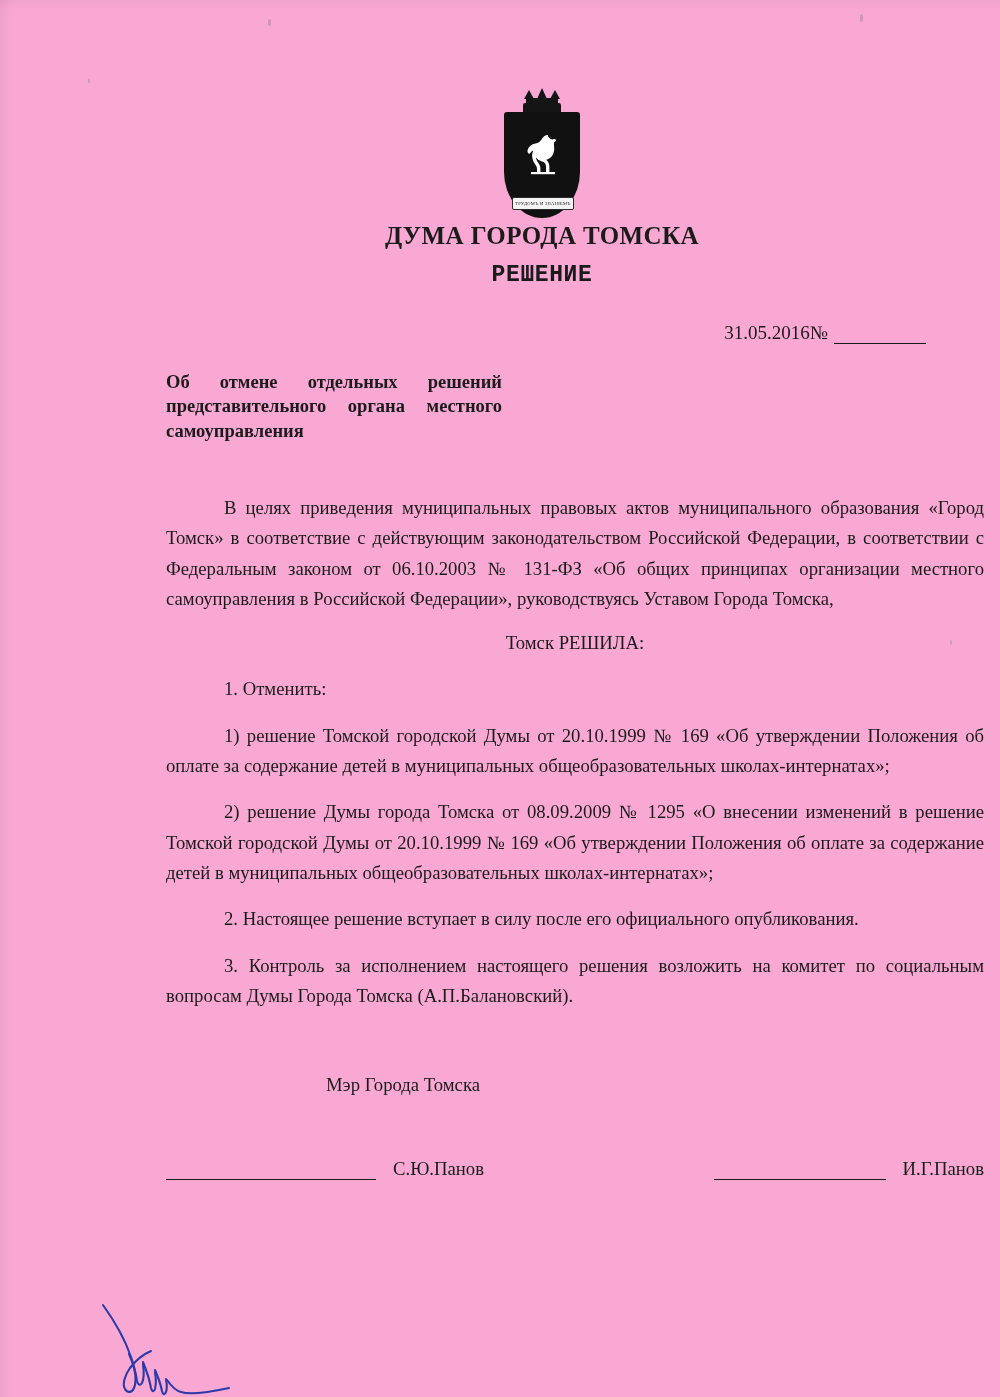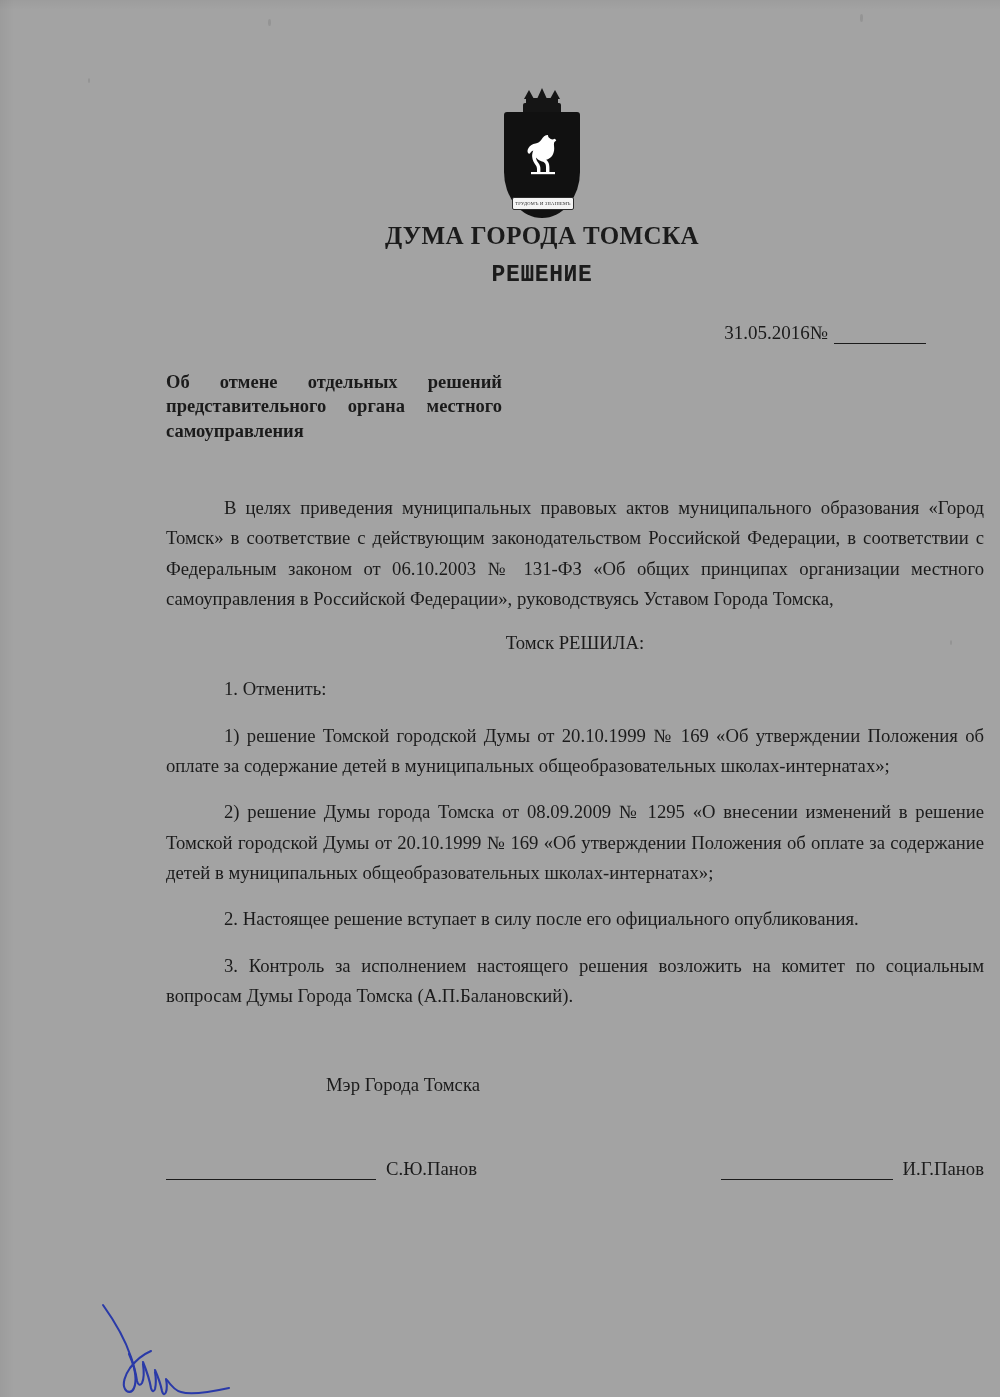--- a/index.html
+++ b/index.html
@@ -12,21 +12,21 @@
     height: 1397px;
     position: relative;
     font-family: "Liberation Serif", serif;
     color: #1b1b1b;
     overflow: hidden;
   }
 
   .page {
     position: absolute;
     inset: 0;
-    background: #a3a3a3;
+    background: #f9a8d4;
   }
 
   
   .scan-edge-left {
     position: absolute;
     top: 0; left: 0; width: 14px; height: 100%;
     background: linear-gradient(to right, rgba(0,0,0,0.045), rgba(0,0,0,0));
     pointer-events: none;
   }
   .scan-edge-top {
@@ -235,21 +235,21 @@
     left: 8px;
     top: 1158px;
     width: 818px;
     display: flex;
     justify-content: space-between;
     font-size: 18.7px;
   }
   .sign-block {
     display: flex;
     align-items: flex-end;
-    gap: 10px;
+    gap: 17px;
   }
   .sig-rule {
     display: inline-block;
     width: 210px;
     height: 15px;
     border-bottom: 1.4px solid #1b1b1b;
   }
   .sign-block.right .sig-rule { width: 172px; }
 
   

